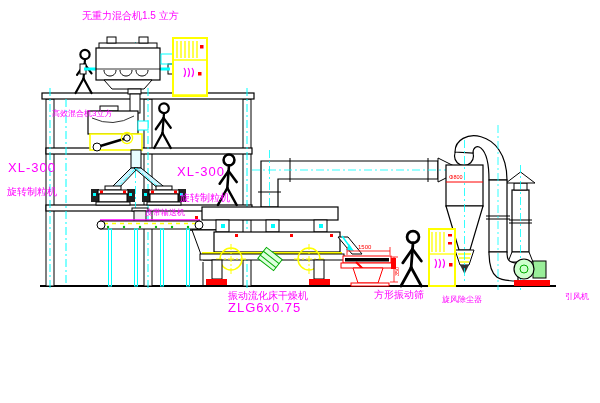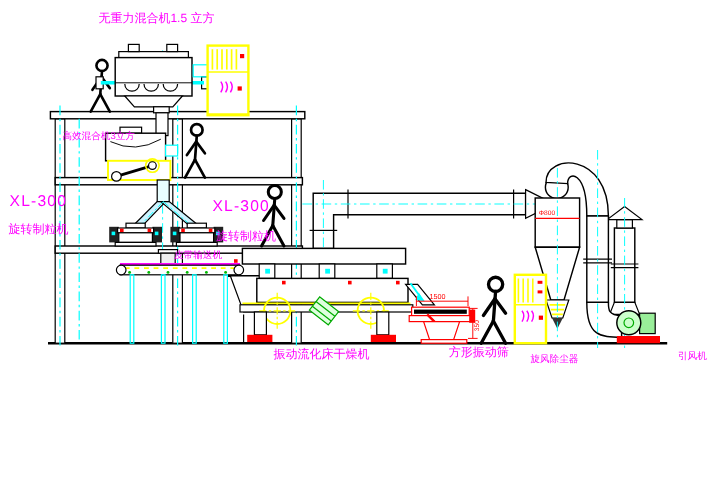--- a/index.html
+++ b/index.html
@@ -329,17 +329,18 @@
 </svg>
 
 <div class="lbl m fs10" style="left:82px;top:11px;">无重力混合机1.5 立方</div>
 <div class="lbl m fs8" style="left:52px;top:110px;">高效混合机3立方</div>
 <div class="lbl m model" style="left:8px;top:161px;">XL-300</div>
 <div class="lbl m fs10" style="left:7px;top:187px;">旋转制粒机</div>
 <div class="lbl m model" style="left:177px;top:165px;">XL-300</div>
 <div class="lbl m fs10" style="left:180px;top:193px;">旋转制粒机</div>
 <div class="lbl m fs8" style="left:145px;top:209px;text-align:center;">皮带输送机</div>
 <div class="lbl m fs10" style="left:228px;top:291px;text-align:right;">振动流化床干燥机</div>
+<div class="lbl m model" style="left:228px;top:301px;">ZLG6x0.75</div>
 <div class="lbl m fs10" style="left:338px;top:290px;margin-left:36px;">方形振动筛</div>
 <div class="lbl m fs8" style="left:442px;top:296px;">旋风除尘器</div>
 <div class="lbl m fs8" style="left:521px;top:293px;margin-left:44px;">引风机</div>
 
 </div>
 
 </body></html>

